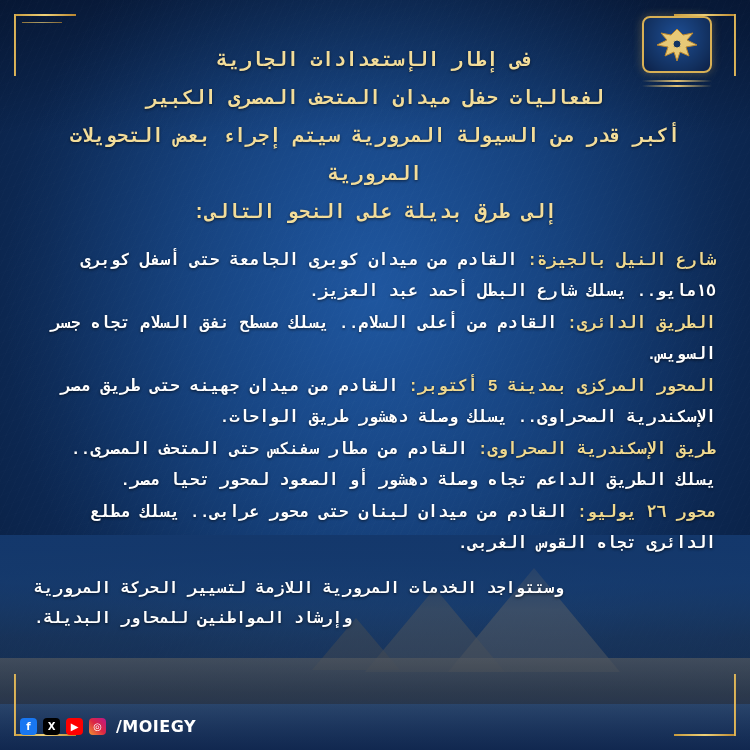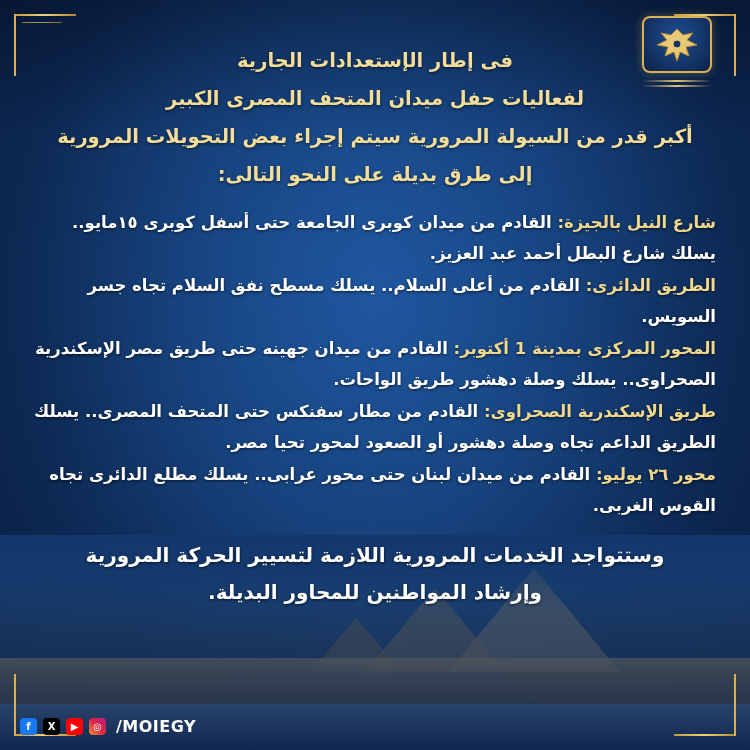--- a/index.html
+++ b/index.html
@@ -145,20 +145,21 @@
     margin: 3px 0;
     background: linear-gradient(90deg, rgba(199,154,61,0), #e3c375, rgba(199,154,61,0));
   }
 
   
   .content {
     position: absolute;
     inset: 0;
     padding: 26px 34px 0 34px;
     box-sizing: border-box;
+    font-family: Liberation Mono, monospace;
   }
   .headline {
     margin-top: 16px;
     text-align: center;
     color: #f5e9c6;
     font-weight: bold;
     font-size: 19.5px;
     line-height: 1.95;
     letter-spacing: .2px;
     text-shadow: 0 1px 3px rgba(0,0,0,.6);
@@ -172,23 +173,23 @@
     font-size: 16.5px;
     font-weight: bold;
     line-height: 1.85;
     text-shadow: 0 1px 3px rgba(0,0,0,.65);
   }
   .para { margin-bottom: 2px; }
   .label { color: #f0d98f; }
 
   .footer-note {
     margin-top: 16px;
-    text-align: center;
+    text-align: left;
     color: #ffffff;
-    font-size: 20px;
+    font-size: 16px;
     font-weight: bold;
     line-height: 1.85;
     text-shadow: 0 1px 3px rgba(0,0,0,.65);
   }
 
   
   .social {
     position: absolute;
     bottom: 14px;
     left: 20px;
@@ -283,21 +284,21 @@
       <div class="para">
         <span class="label">شارع النيل بالجيزة:</span><span> القادم من ميدان كوبرى الجامعة حتى أسفل كوبرى ١٥مايو.. يسلك شارع البطل أحمد عبد العزيز.</span>
       </div>
 
       <div class="para">
         <span class="label">الطريق الدائرى:</span><span> القادم من أعلى السلام.. يسلك مسطح نفق السلام تجاه جسر السويس.</span>
       </div>
 
 
       <div class="para">
-        <span class="label">المحور المركزى بمدينة 1 أكتوبر:</span><span> القادم من ميدان جهينه حتى طريق مصر الإسكندرية الصحراوى.. يسلك وصلة دهشور طريق الواحات.</span>
+        <span class="label">المحور المركزى بمدينة 5 أكتوبر:</span><span> القادم من ميدان جهينه حتى طريق مصر الإسكندرية الصحراوى.. يسلك وصلة دهشور طريق الواحات.</span>
       </div>
 
       <div class="para">
         <span class="label">طريق الإسكندرية الصحراوى:</span><span> القادم من مطار سفنكس حتى المتحف المصرى.. يسلك الطريق الداعم تجاه وصلة دهشور أو الصعود لمحور تحيا مصر.</span>
       </div>
 
       <div class="para">
         <span class="label">محور ٢٦ يوليو:</span><span> القادم من ميدان لبنان حتى محور عرابى.. يسلك مطلع الدائرى تجاه القوس الغربى.</span>
       </div>
 

